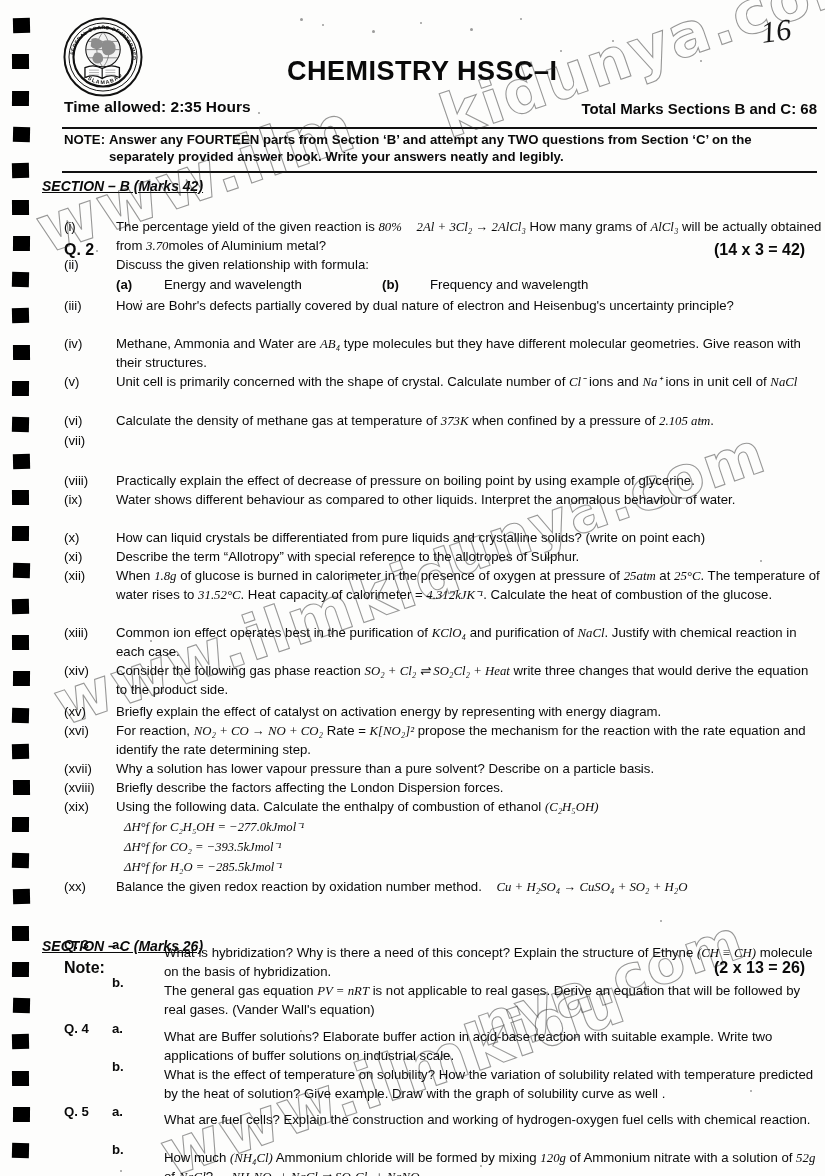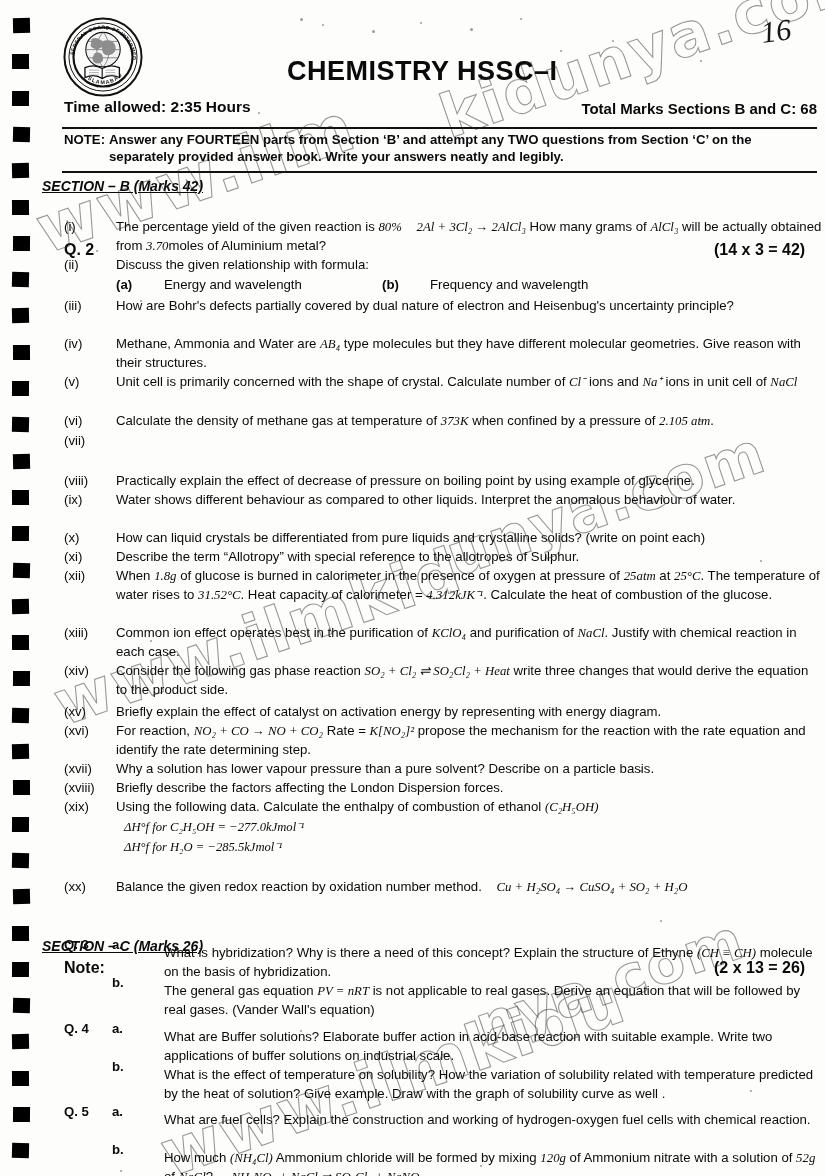--- a/index.html
+++ b/index.html
@@ -414,20 +414,21 @@
 
     <div class="part" style="top:779px;">
       <span class="label">(xviii)</span>
       <span class="body">Briefly describe the factors affecting the London Dispersion forces.</span>
     </div>
 
     <div class="part" style="top:798px;">
       <span class="label">(xix)</span>
       <span class="body"><span>Using the following data. Calculate the enthalpy of combustion of ethanol </span><span class="m">(C₂H₅OH)</span>
         <span class="enth">ΔH°f  for C₂H₅OH = −277.0kJmol⁻¹</span>
+        <span class="enth">ΔH°f  for CO₂ = −393.5kJmol⁻¹</span>
         <span class="enth">ΔH°f  for H₂O = −285.5kJmol⁻¹</span>
       </span>
     </div>
 
     <div class="part" style="top:878px;">
       <span class="label">(xx)</span>
       <span class="body"><span>Balance the given redox reaction by oxidation number method.</span>&nbsp;&nbsp;&nbsp;&nbsp;<span class="m">Cu + H₂SO₄ → CuSO₄ + SO₂ + H₂O</span></span>
     </div>
 
     <div class="section-head" id="sec-c-head">SECTION – C (Marks 26)</div>

